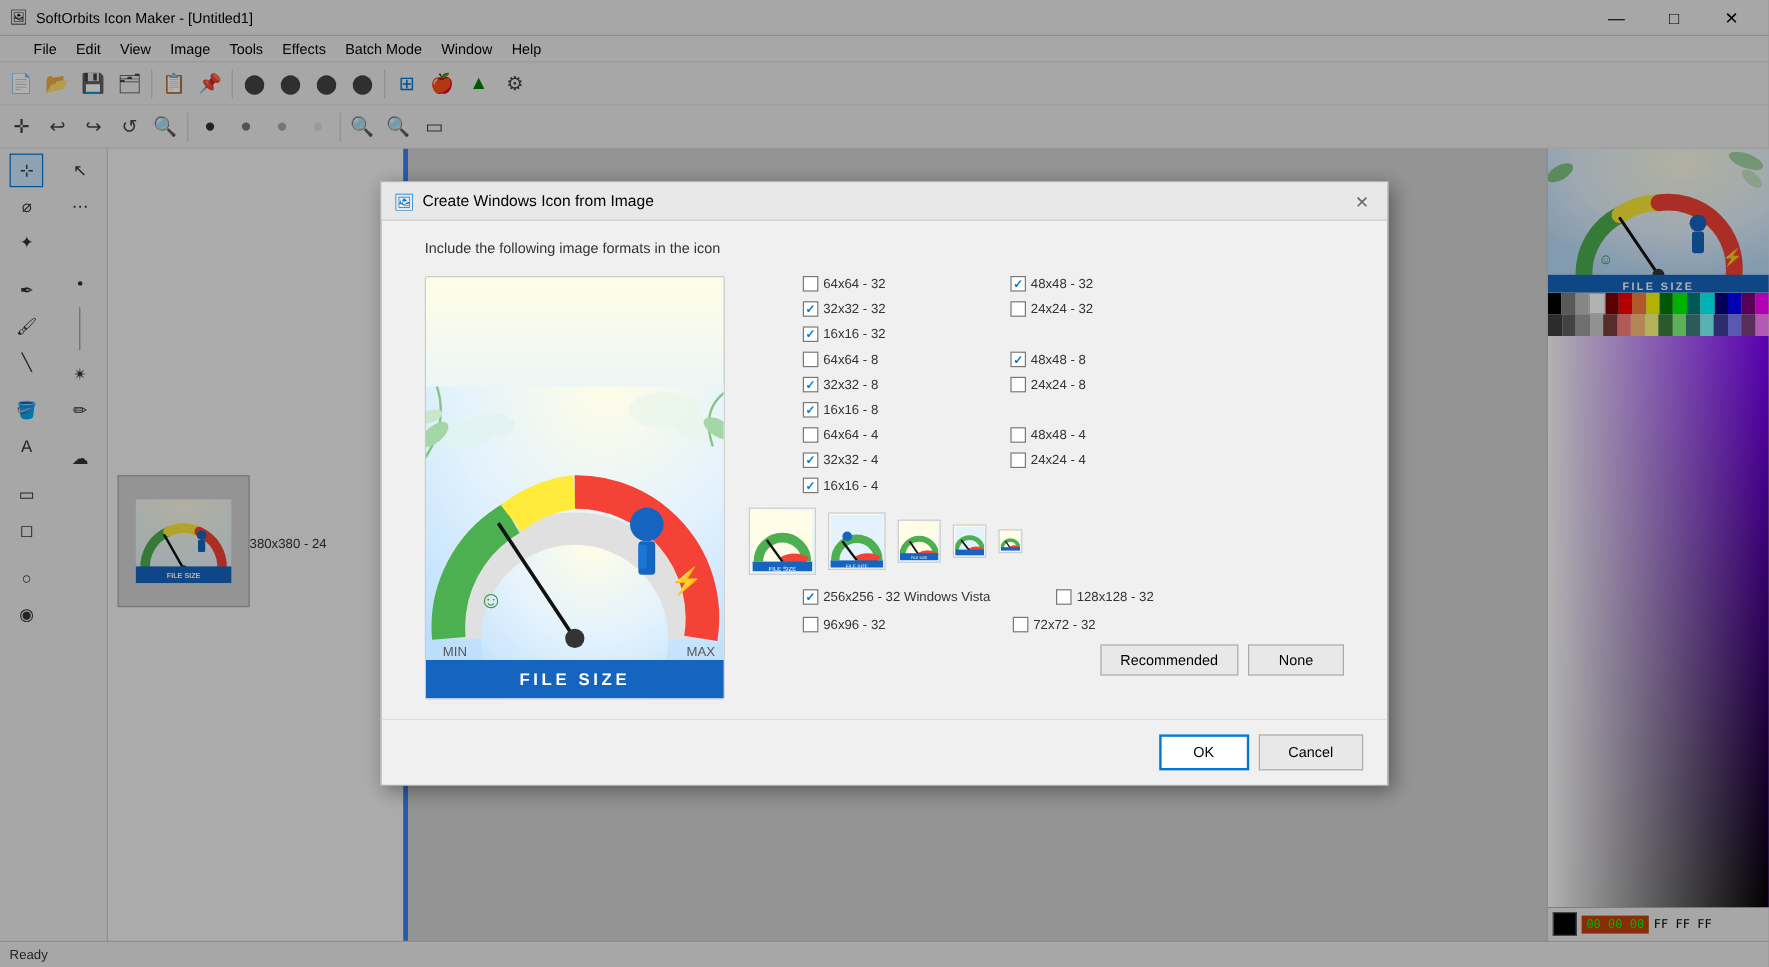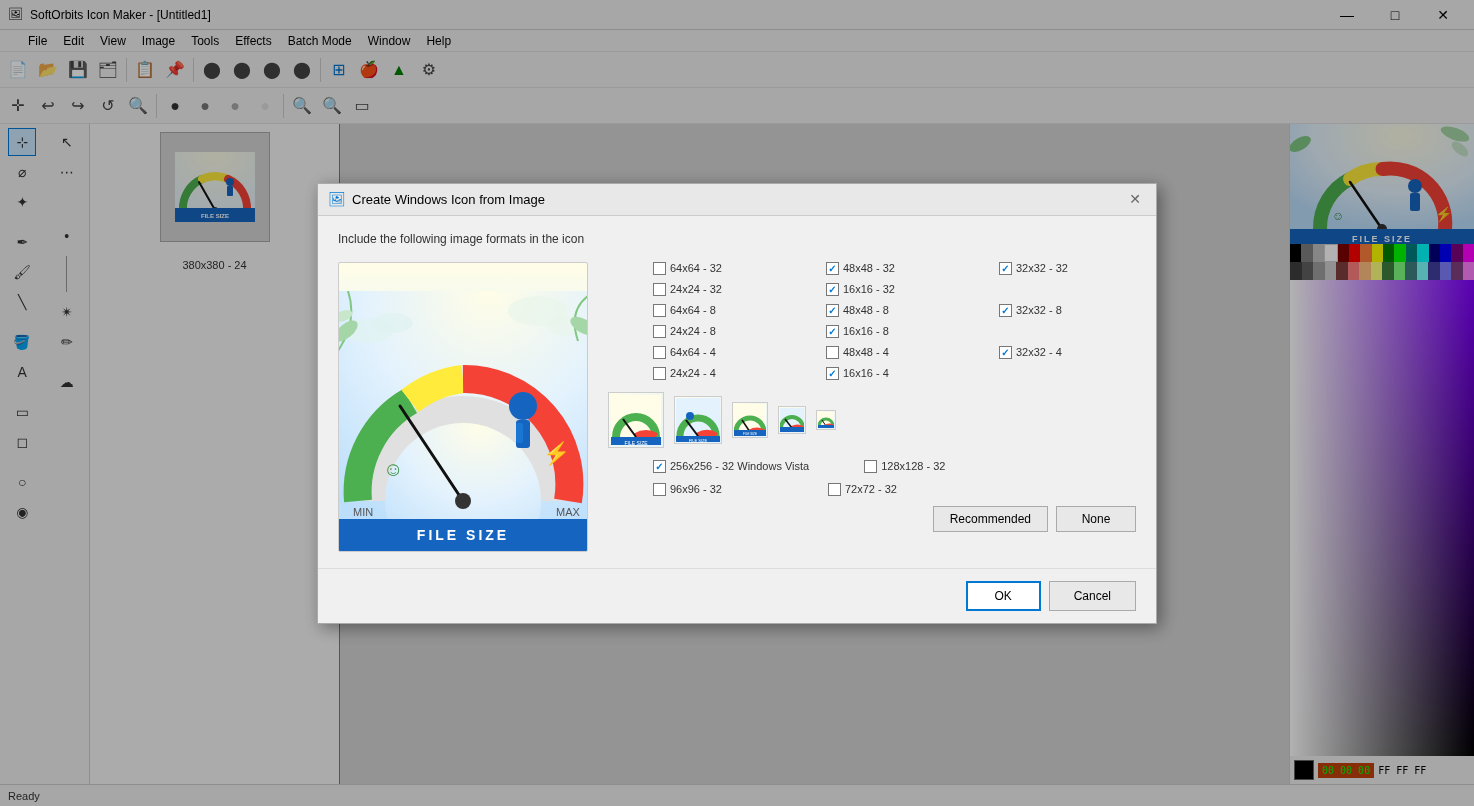--- a/index.html
+++ b/index.html
@@ -117,26 +117,25 @@
     .canvas-content {
       background: #d4d4d4;
       position: absolute;
       top: 0; left: 0; right: 0; bottom: 0;
     }
 
     
     .icon-panel {
       width: 250px;
       background: #f5f5f5;
-      border-right: 1px solid #3b82f6;
+      border-right: 4px solid #3b82f6;
       padding: 8px;
       display: flex;
-      flex-direction: column;
-      align-items: center;
-      gap: 11px;
+      flex-direction: row;
+      align-items: center;
     }
     .icon-preview-box {
       width: 110px; height: 110px;
       background: #d4d4d4;
       border: 1px solid #aaa;
       display: flex; align-items: center; justify-content: center;
       margin-bottom: 6px;
     }
     .icon-label { font-size: 11px; color: #333; text-align: center; }
 
@@ -238,21 +237,21 @@
       width: 22px; height: 22px;
       background: transparent;
       border: none;
       cursor: pointer;
       font-size: 14px;
       display: flex; align-items: center; justify-content: center;
       color: #666;
     }
 
     .dialog-body {
-      padding: 16px 20px;
+      padding: 16px 36px;
     }
     .dialog-instruction {
       font-size: 12px;
       color: #333;
       margin-bottom: 16px;
     }
 
     .dialog-content {
       display: flex;
       gap: 20px;

